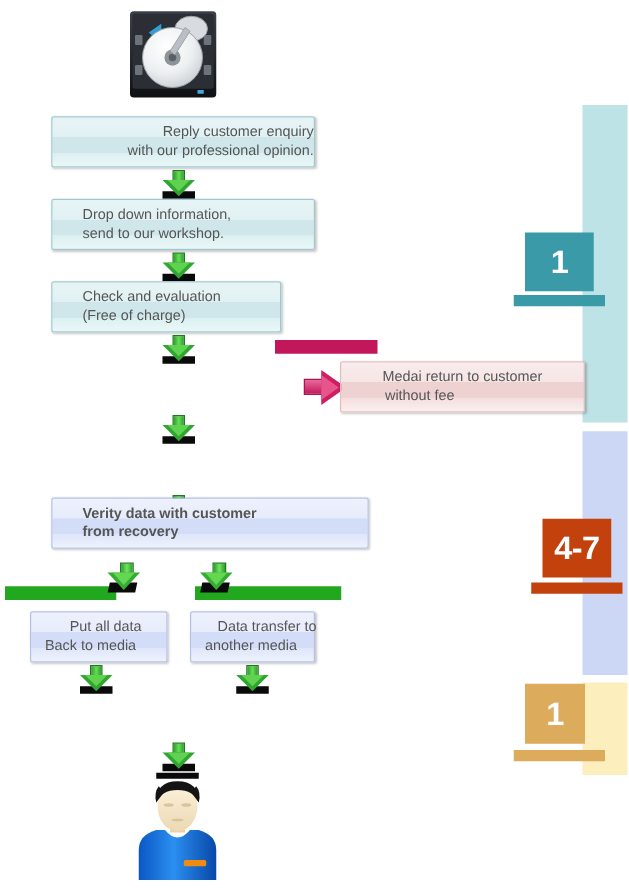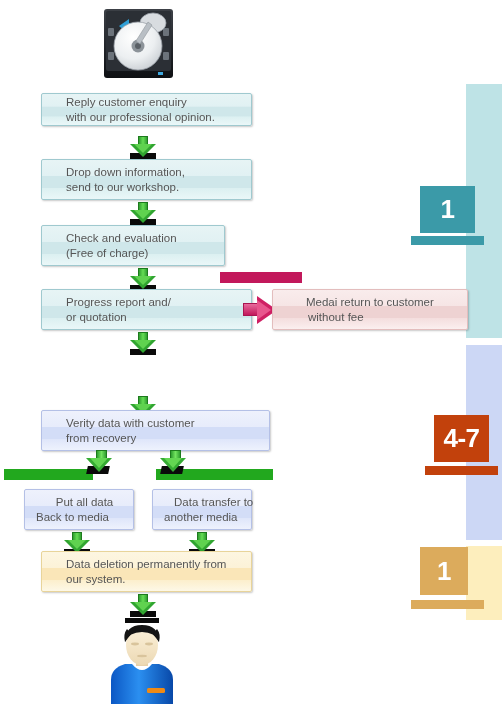--- a/index.html
+++ b/index.html
@@ -265,21 +265,21 @@
       <circle cx="35" cy="38" r="24" fill="url(#platter)" stroke="#9aa1a8" stroke-width="0.8"></circle>
       <circle cx="35" cy="38" r="6.5" fill="#8c9399"></circle>
       <circle cx="35" cy="38" r="3" fill="#5a6066"></circle>
 
       <path d="M49 17 L37 36 L33 33 L45 14 Z" fill="#b9bfc5" stroke="#8f959b" stroke-width="0.6"></path>
 
       <rect x="55" y="64" width="5" height="3" fill="#3fa9e0"></rect>
     </svg>
   </div>
 
-  <div class="box box-teal" style="left:41px; top:93px; width:211px; height:33px;">
+  <div class="box box-teal" style="left:41px; top:93px; width:211px; height:41px;align-items:flex-end;">
     <div class="line pad">Reply customer enquiry</div>
     <div class="line pad">with our professional opinion.</div>
   </div>
   <div class="arrow-down" style="left:130px; top:136px;">
     <div class="shadow"></div>
       <div class="stem"></div>
       <div class="head"></div>
       <div class="head-hl"></div>
   </div>
 
@@ -300,24 +300,20 @@
   </div>
   <div class="arrow-down" style="left:130px; top:268px;">
     <div class="shadow"></div>
       <div class="stem"></div>
       <div class="head"></div>
       <div class="head-hl"></div>
   </div>
 
   <div class="crimson-bar" style="left:220px; top:272px; width:82px;"></div>
 
-  <div class="box box-teal" style="left:41px; top:289px; width:211px; height:41px;">
-    <div class="line pad">Progress report and/</div>
-    <div class="line pad">or quotation</div>
-  </div>
 
   <div class="arrow-right" style="left:243px; top:294px;">
     <div class="r-stem"></div>
       <div class="r-head"></div>
       <div class="r-head-hl"></div>
   </div>
 
   <div class="box box-pink" style="left:272px; top:289px; width:196px; height:41px;">
     <div class="line" style="padding-left:33px;">Medai return to customer</div>
     <div class="line" style="padding-left:35px;">without fee</div>
@@ -330,21 +326,21 @@
       <div class="head-hl"></div>
   </div>
 
   <div class="arrow-down" style="left:130px; top:396px;">
     <div class="shadow"></div>
       <div class="stem"></div>
       <div class="head"></div>
       <div class="head-hl"></div>
   </div>
 
-  <div class="box box-blue" style="left:41px; top:410px; width:229px; height:41px;">
+  <div class="box box-blue" style="left:41px; top:398px; width:254px; height:41px;font-weight:bold;">
     <div class="line pad">Verity data with customer</div>
     <div class="line pad">from recovery</div>
   </div>
 
   <div class="green-bar" style="left:4px;   top:469px; width:89px;"></div>
   <div class="green-bar" style="left:156px; top:469px; width:117px;"></div>
 
   <div class="arrow-tilt" style="left:86px; top:450px;">
     <div class="t-shadow"></div>
       <div class="t-stem"></div>
@@ -374,24 +370,20 @@
       <div class="head"></div>
       <div class="head-hl"></div>
   </div>
   <div class="arrow-down" style="left:189px; top:532px;">
     <div class="shadow"></div>
       <div class="stem"></div>
       <div class="head"></div>
       <div class="head-hl"></div>
   </div>
 
-  <div class="box box-amber" style="left:41px; top:551px; width:211px; height:41px;">
-    <div class="line pad">Data deletion permanently from</div>
-    <div class="line pad">our system.</div>
-  </div>
   <div class="arrow-down" style="left:130px; top:594px;">
     <div class="shadow"></div>
       <div class="stem"></div>
       <div class="head"></div>
       <div class="head-hl"></div>
   </div>
 
   <div class="icon-wrap" style="left:105px; top:618px; width:74px; height:86px;">
     <svg width="74" height="86" viewBox="0 0 74 86">
       <defs>

